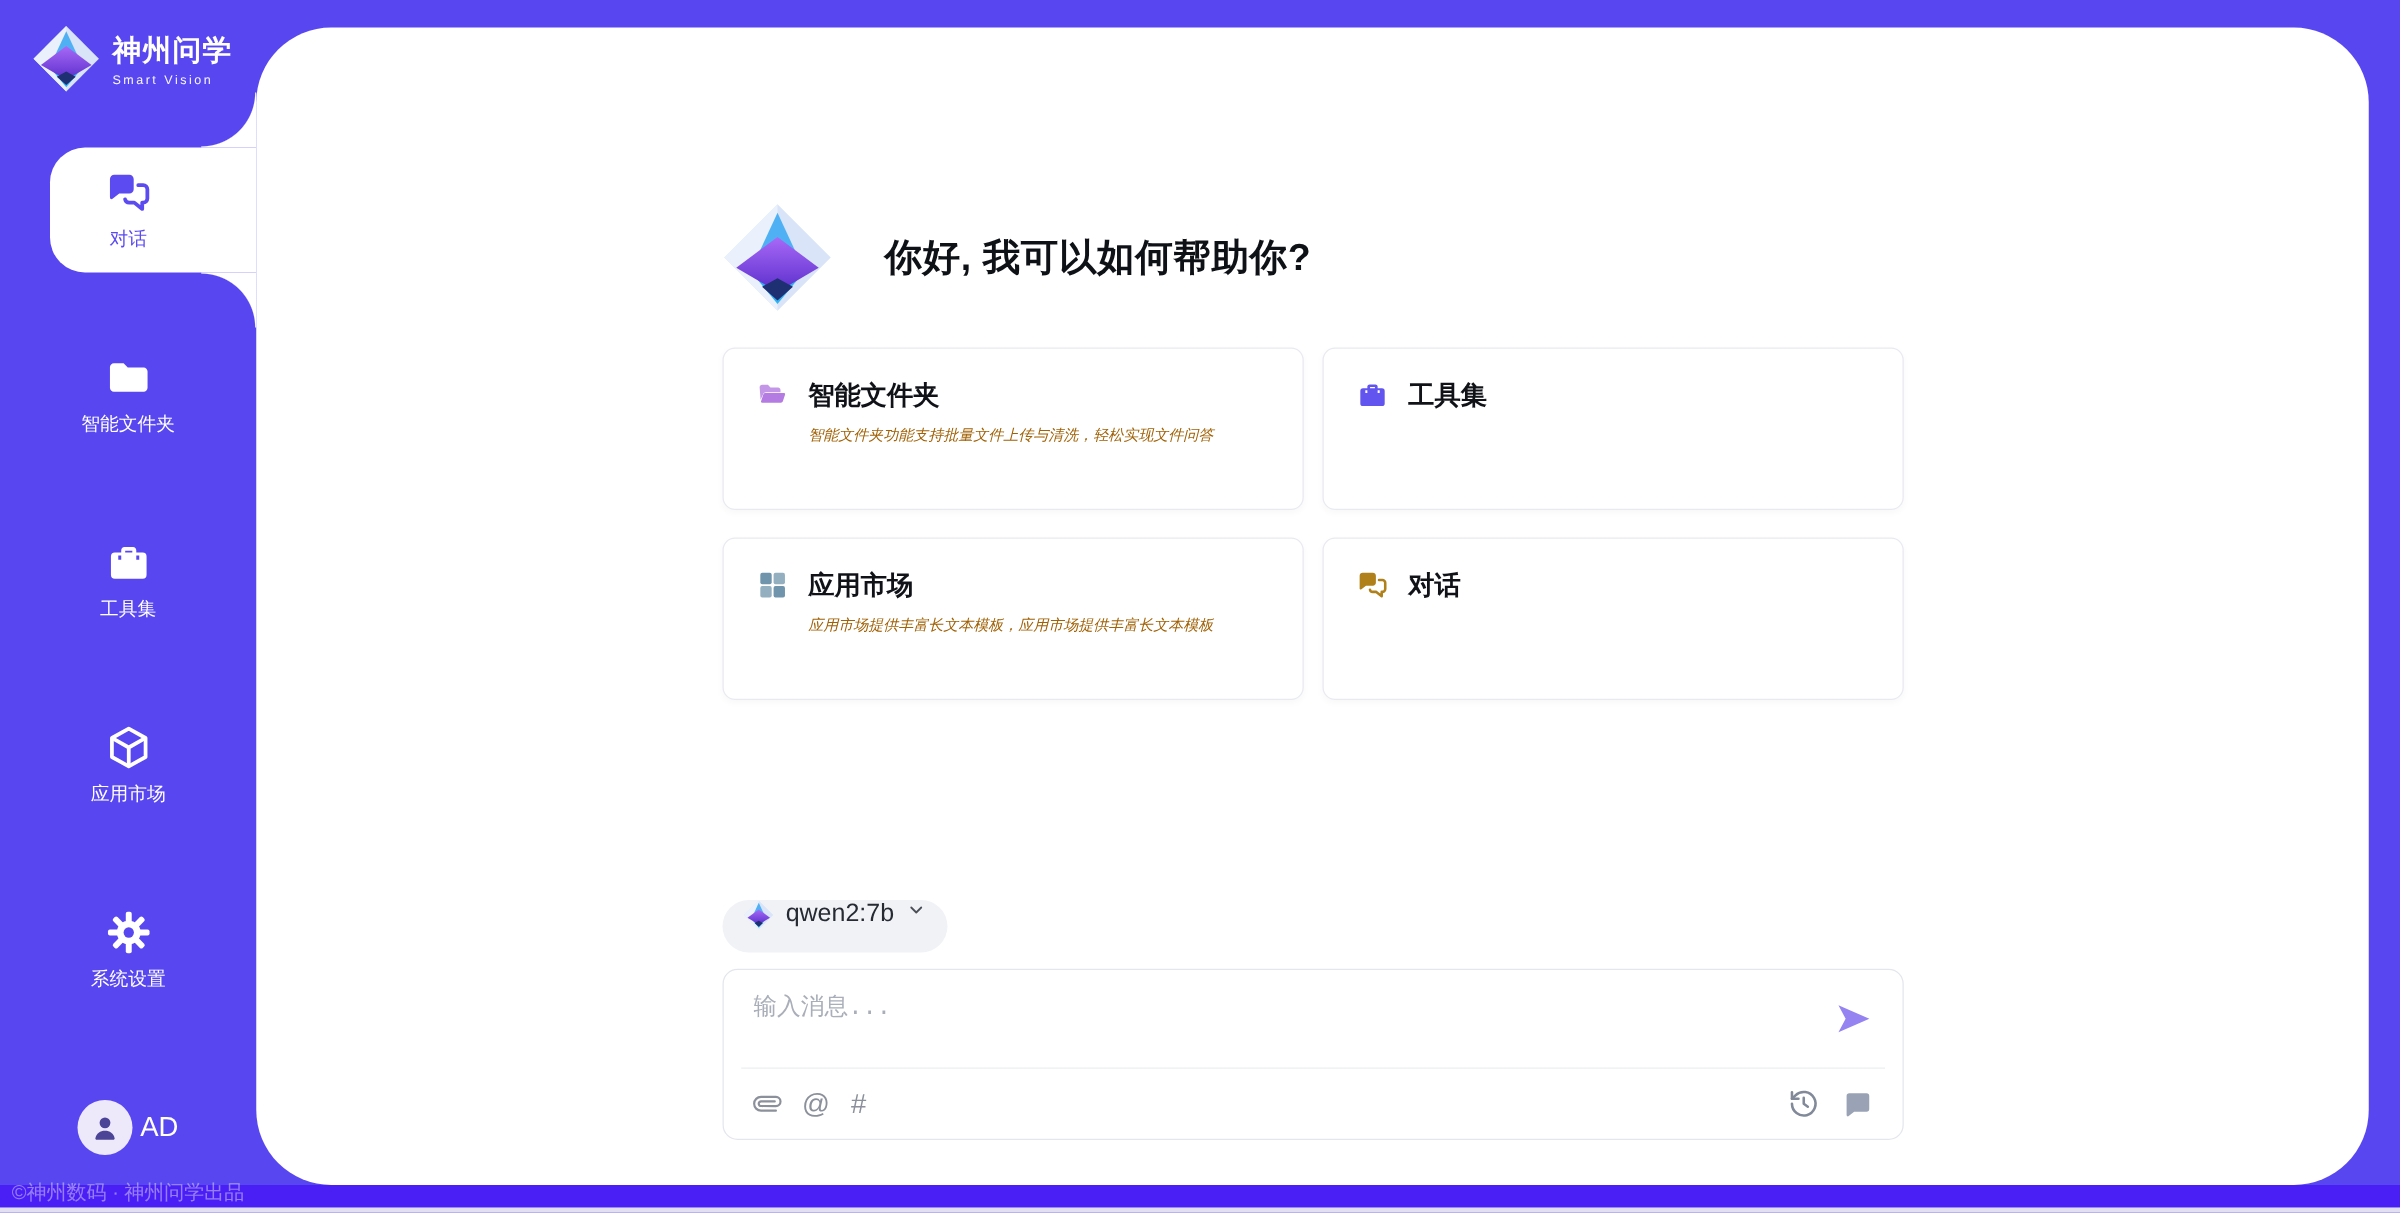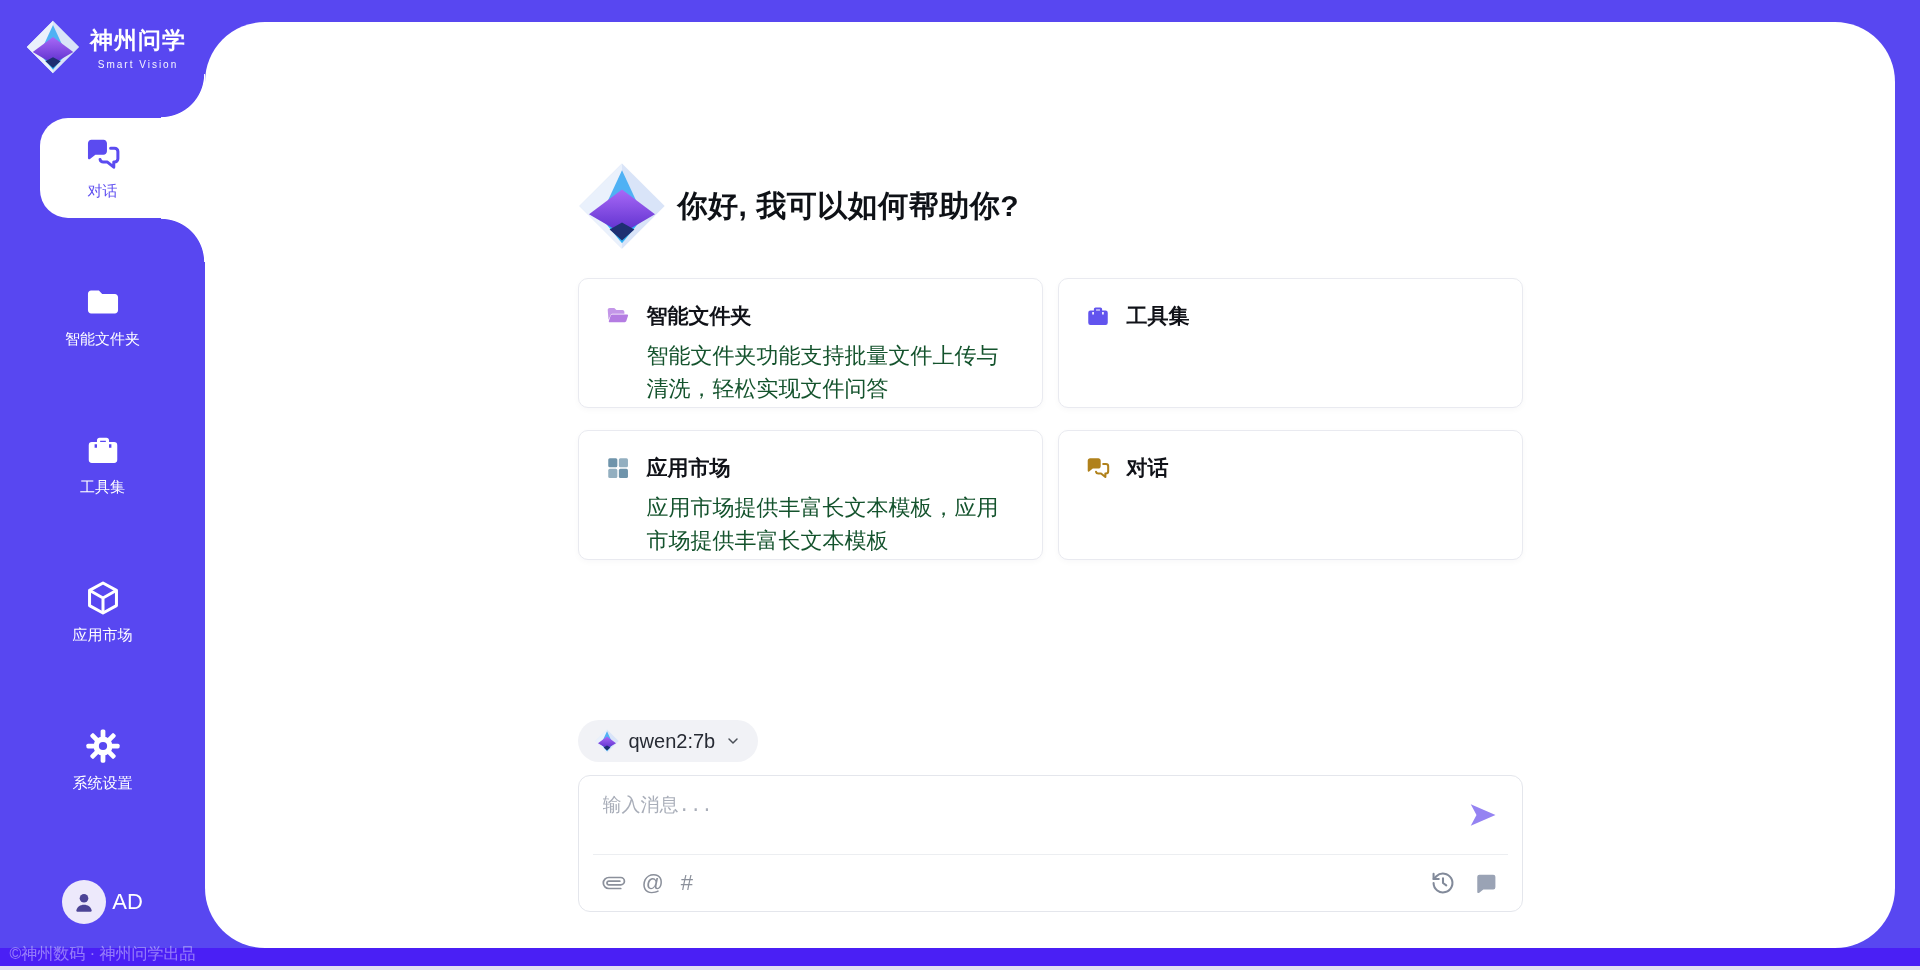--- a/index.html
+++ b/index.html
@@ -17,21 +17,20 @@
   .main-panel {
     position:absolute; left:205px; top:22px; right:25px; bottom:22px;
     background:#ffffff; border-radius:60px; z-index:2;
   }
 
   
   .sidebar {
     position:absolute; left:0; top:0; width:205px; height:100%;
     display:flex; flex-direction:column; align-items:center; z-index:3;
     color:#fff;
-    text-align:center;
   }
   .brand { display:flex; align-items:center; gap:10px; width:100%; padding:20px 0 0 26px; }
   .brand-logo { width:54px; height:54px; flex:0 0 auto; }
   .brand-text .brand-name { font-size:23px; font-weight:bold; letter-spacing:1px; }
   .brand-text .brand-sub { font-size:10px; letter-spacing:2px; margin-top:3px; opacity:.95; }
 
   .nav { width:100%; margin-top:44px; display:flex; flex-direction:column; }
   .nav-item {
     position:relative; width:100%; height:100px; margin-bottom:48px;
     display:flex; flex-direction:column; align-items:center; justify-content:center;
@@ -60,36 +59,36 @@
 
   .sidebar-bottom { margin-top:auto; width:100%; display:flex; flex-direction:column; align-items:center; }
   .user-row { display:flex; align-items:center; gap:6px; margin-bottom:20px; cursor:pointer; }
   .avatar { width:44px; height:44px; border-radius:50%; background:#EDE9FB; display:flex; align-items:center; justify-content:center; }
   .avatar svg { width:28px; height:28px; color:#4C4496; }
   .user-name { font-size:22px; color:#fff; }
   .copyright { font-size:16px; color:rgba(255,255,255,.42); margin-bottom:5px; white-space:nowrap; }
 
   
   .content { width:945px; margin:0 auto; padding-top:140px; }
-  .greeting { display:flex; align-items:center; }
+  .greeting { display:flex; align-items:center;gap:30px; }
   .greeting-logo { width:88px; height:88px; margin-right:12px; flex:0 0 auto; }
   .greeting-title { font-size:30px; font-weight:bold; color:#0E1116; letter-spacing:.5px; }
 
   .cards { margin-top:28px; display:grid; grid-template-columns:465px 465px; gap:22px 15px; }
   .card {
     height:130px; background:#fff; border:1px solid #E9EAF0; border-radius:10px;
     padding:23px 26px; cursor:pointer; box-shadow:0 2px 6px rgba(20,20,60,.03);
   }
   .card-head { display:flex; align-items:center; gap:16px; }
   .card-icon { width:26px; height:26px; flex:0 0 auto; }
   .card-title { font-size:21px; font-weight:bold; color:#101218; }
-  .card-desc { margin-top:9px; margin-left:42px; font-size:22px; line-height:1.5; color:#14532d; }
+  .card-desc { margin-top:9px; margin-left:42px; font-size:12px; line-height:1.5; color:#a16207;font-style:italic; }
 
   .model-pill {
-    margin-top:160px; display:inline-flex; align-items:center; gap:10px;
+    margin-top:160px; display:inline-flex; gap:10px;
     height:42px; padding:0 17px; background:#F1F2F6; border-radius:21px; cursor:pointer;
   }
   .model-pill .pill-logo { width:24px; height:24px; }
   .model-pill .pill-text { font-size:20px; color:#262A33; }
   .model-pill .pill-chevron { width:16px; height:16px; color:#4B5058; }
 
   .composer {
     margin-top:13px; width:945px; height:137px; position:relative;
     border:1.6px solid #E4E6EC; border-radius:12px; background:#fff;
   }

